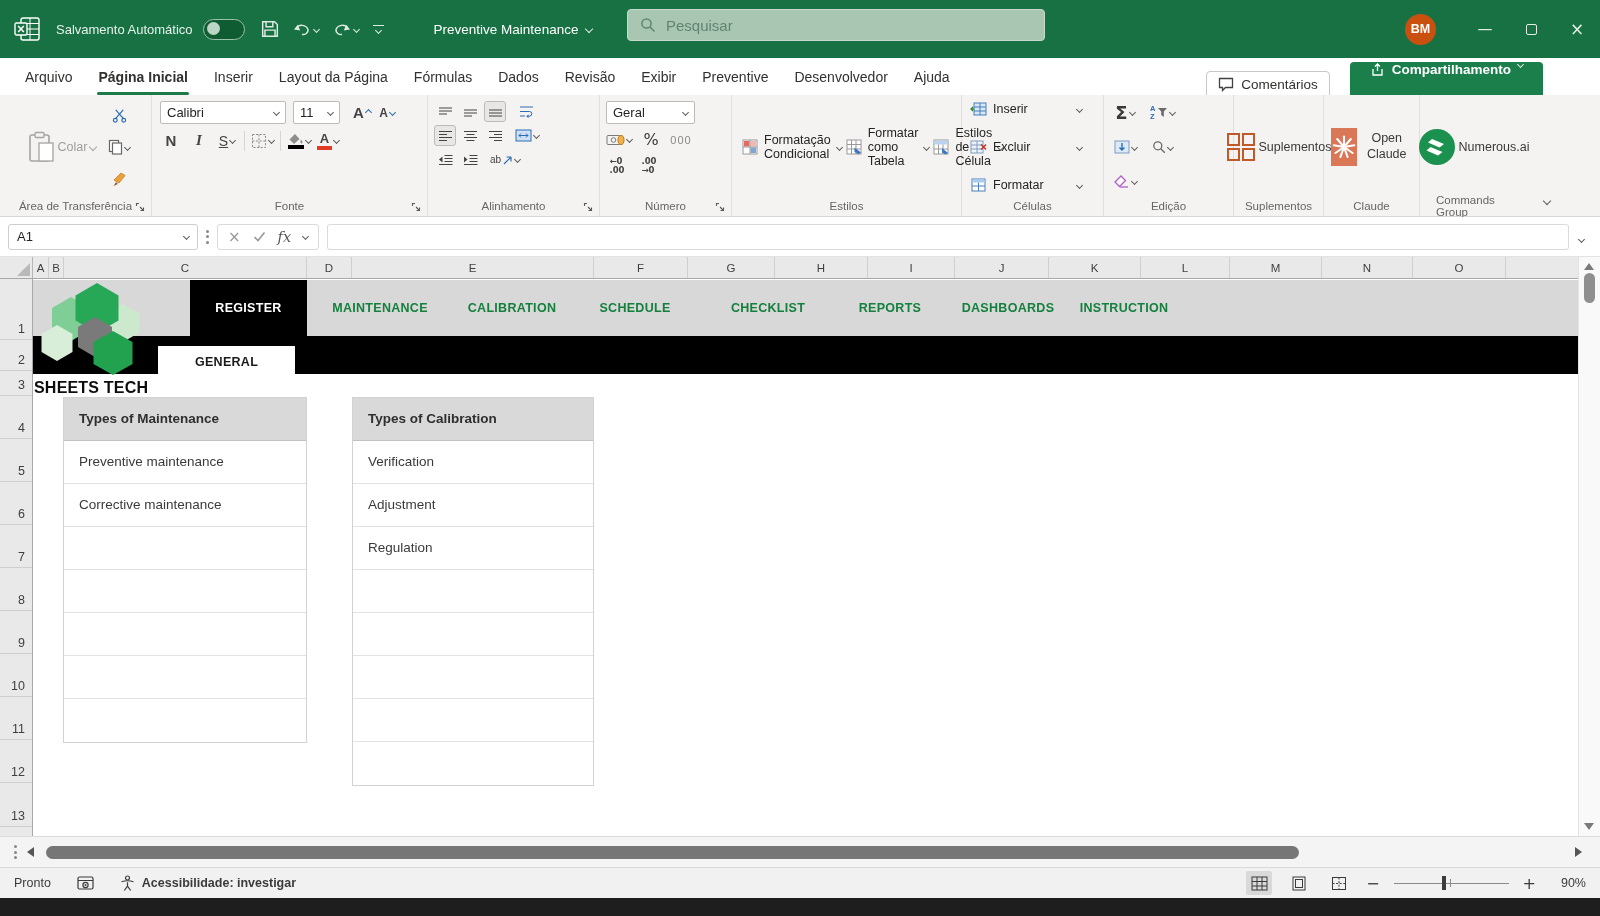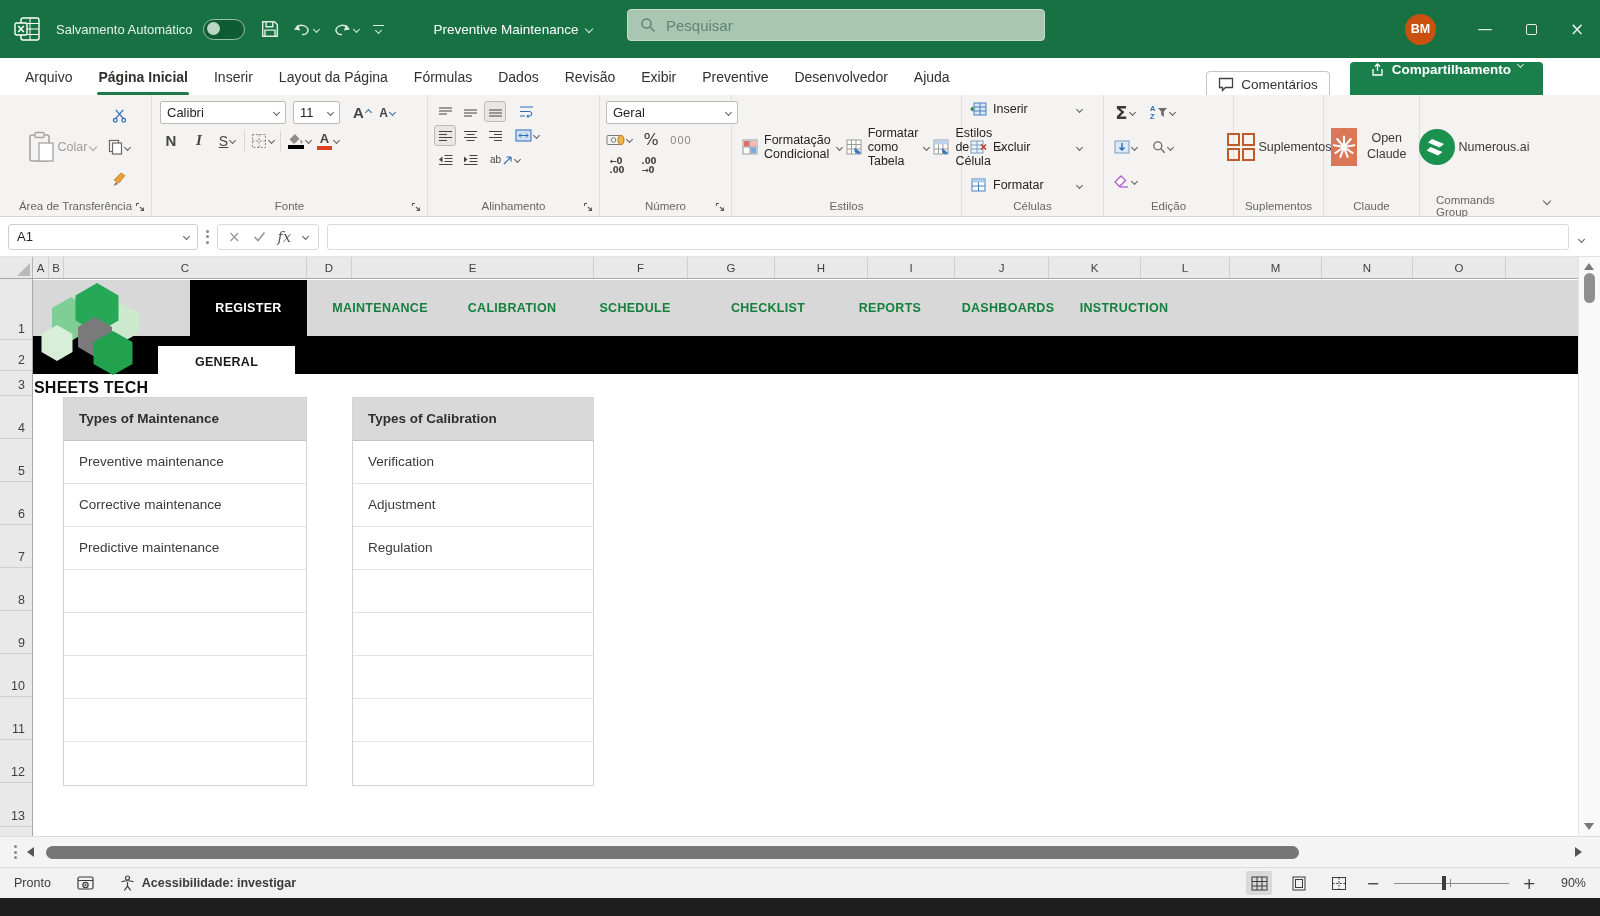--- a/index.html
+++ b/index.html
@@ -404,21 +404,21 @@
       <span class="launcher">
           <svg width="10" height="10">
             <path d="M1.5 4V1.5H4M5 5l3.5 3.5M8.5 5.5v3h-3" fill="none" stroke="#5a5a5a" stroke-width="1.1"></path>
           </svg>
         </span>
     </div>
   </div>
 
   <div class="grp" style="width:132px">
     <div class="content" style="flex-direction:column;gap:5px;padding-top:2px">
-      <span class="selbox" style="width:132px">
+      <span class="selbox" style="width:89px">
           <span>Geral</span>
           <i class="cv sm"></i>
         </span>
       <div class="rrow" style="gap:8px">
         <span class="ib">
           <svg width="19" height="14">
               <rect x="1" y="2.5" width="13" height="9" rx="1" fill="none" stroke="#7a7a7a"></rect>
               <circle cx="7.5" cy="7" r="2.3" fill="none" stroke="#7a7a7a"></circle>
               <ellipse cx="15" cy="7" rx="3" ry="4.5" fill="#f2b24a" stroke="#b67a1e"></ellipse>
             </svg>
@@ -727,21 +727,20 @@
           <polygon points="60,36 77,46 77,66 60,76 43,66 43,46" fill="#7a7a7a"></polygon>
           <polygon points="78,50 97.5,61 97.5,83 78,94 58.5,83 58.5,61" fill="#22a14e"></polygon>
         </svg>
       </span>
       <span class="logotext">SHEETS TECH</span>
 
       <div class="stable" style="left:30px;width:244px">
         <div class="sth">Types of Maintenance</div>
         <div class="str">Preventive maintenance</div>
         <div class="str">Corrective maintenance</div>
-        <div class="str">Predictive maintenance</div>
         <div class="str"></div>
         <div class="str"></div>
         <div class="str"></div>
         <div class="str"></div>
         <div class="str"></div>
       </div>
 
       <div class="stable" style="left:319px;width:242px">
         <div class="sth">Types of Calibration</div>
         <div class="str">Verification</div>

